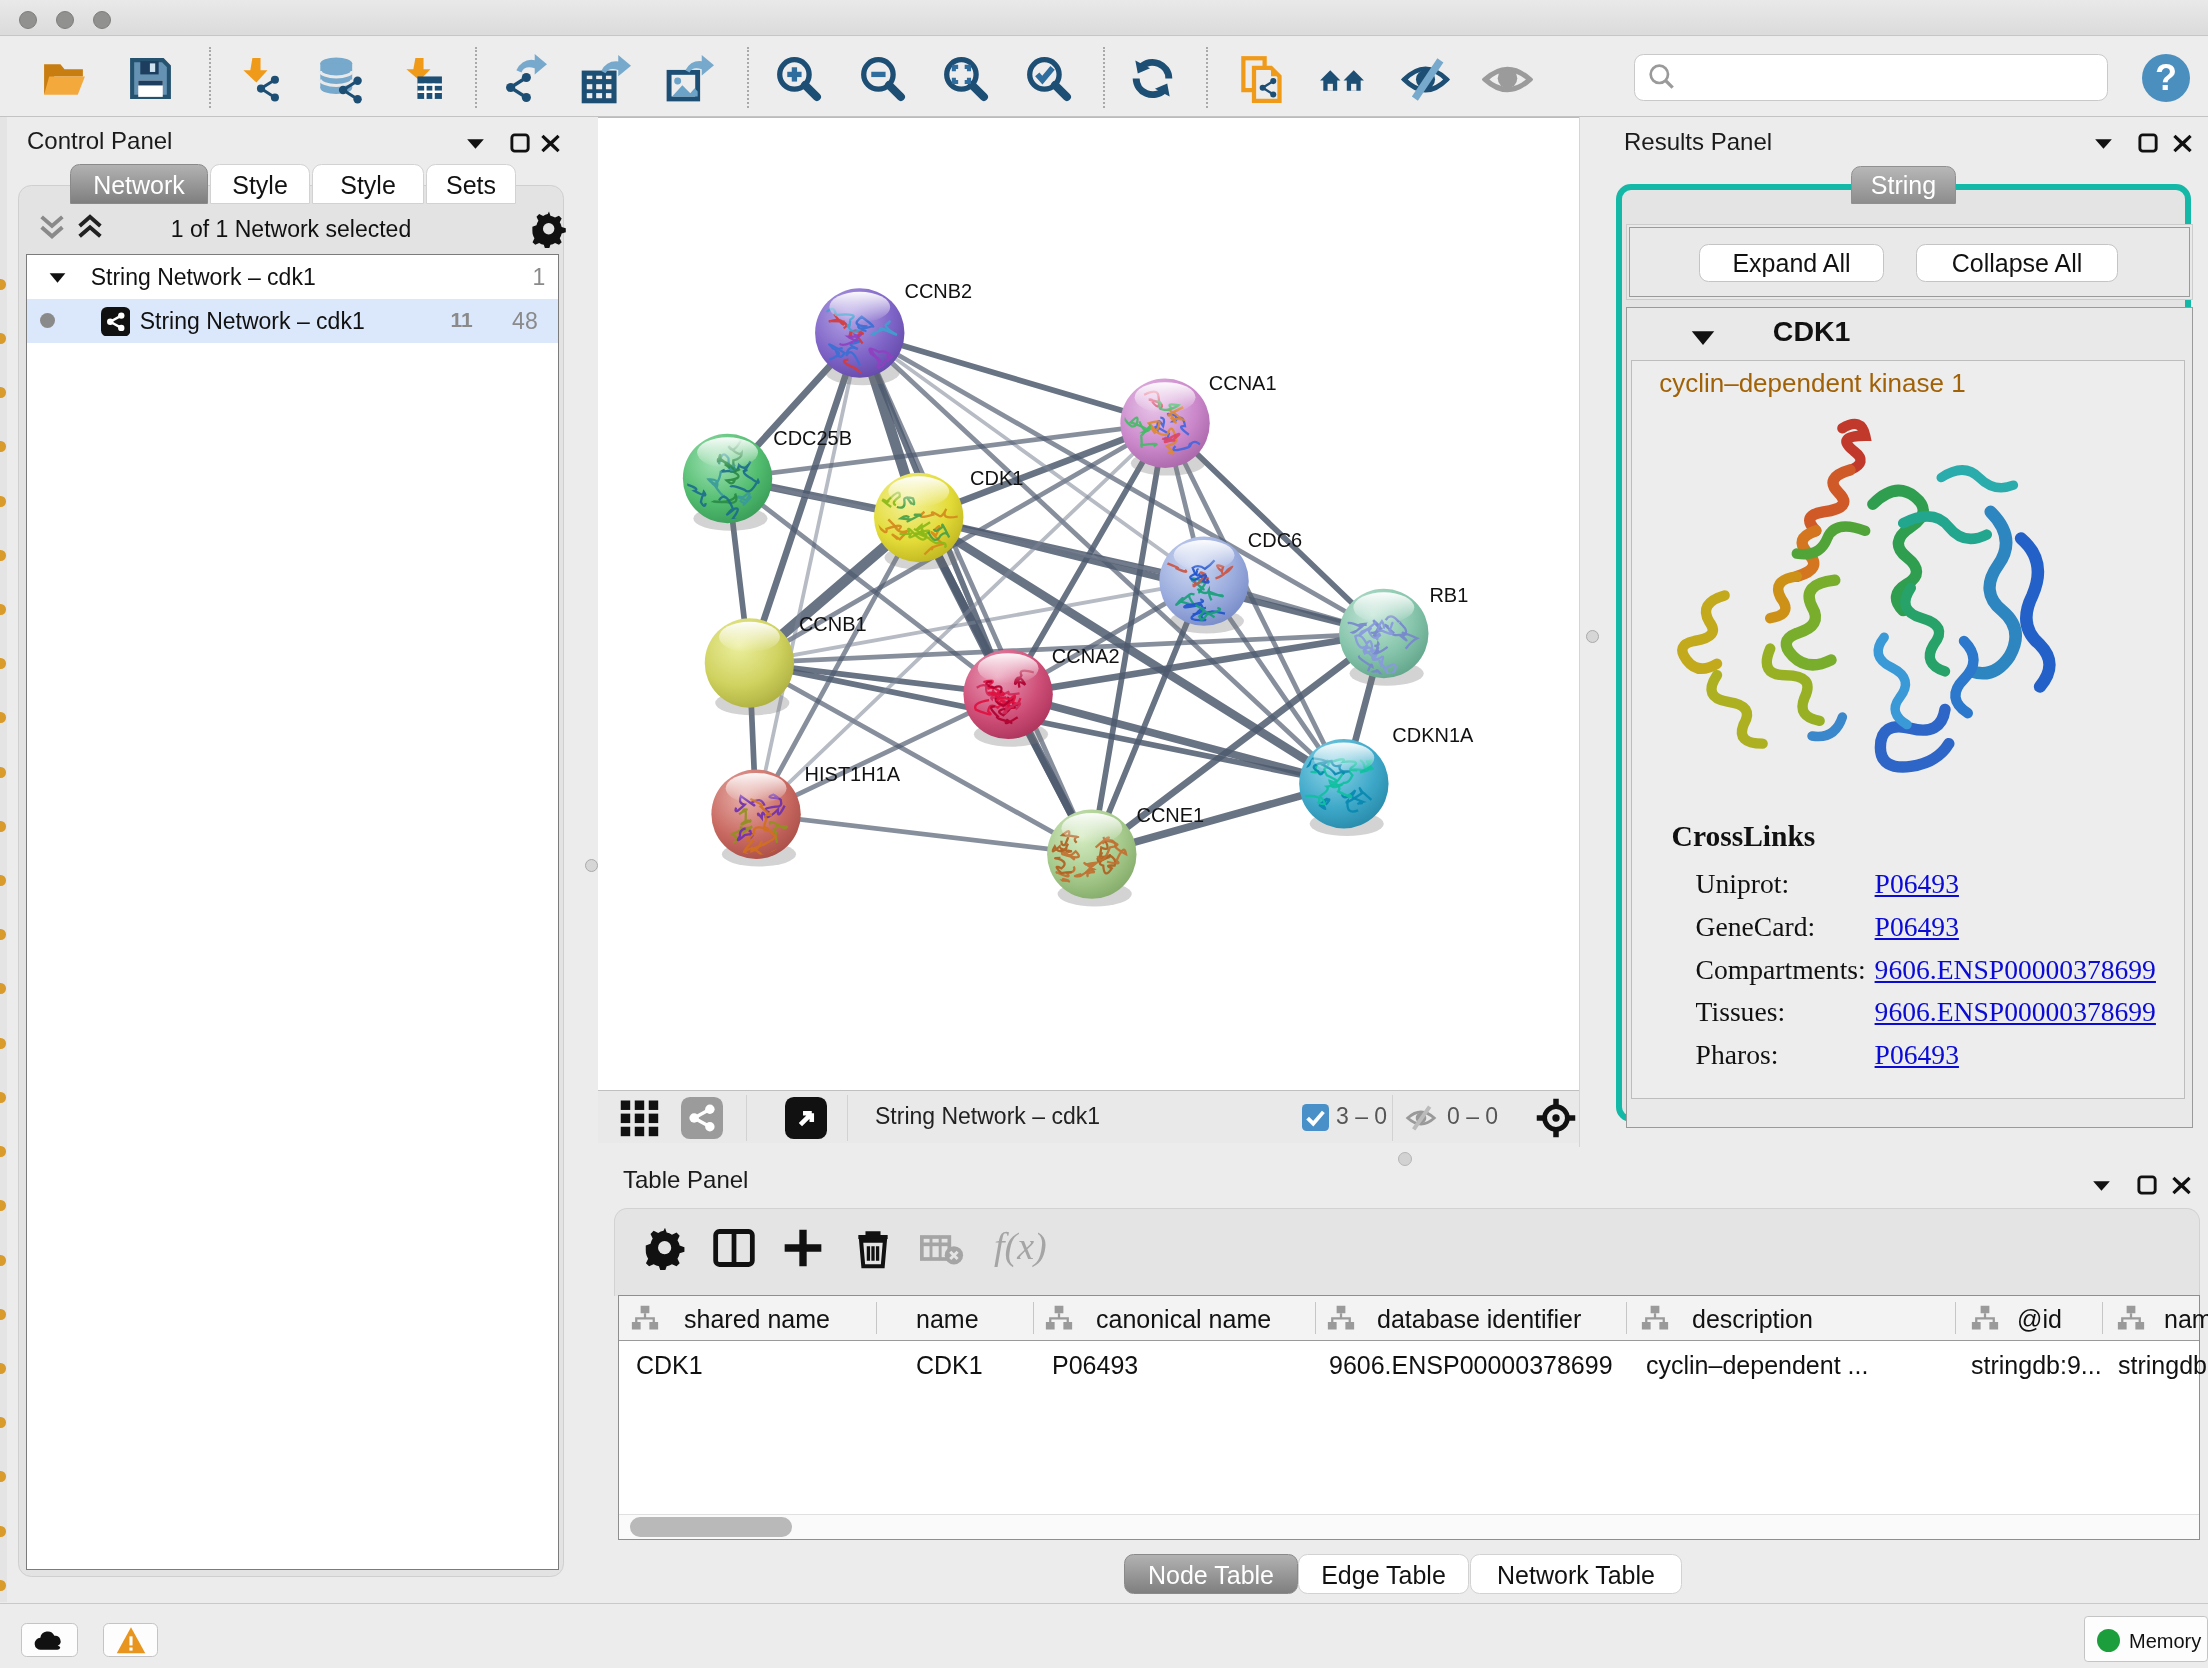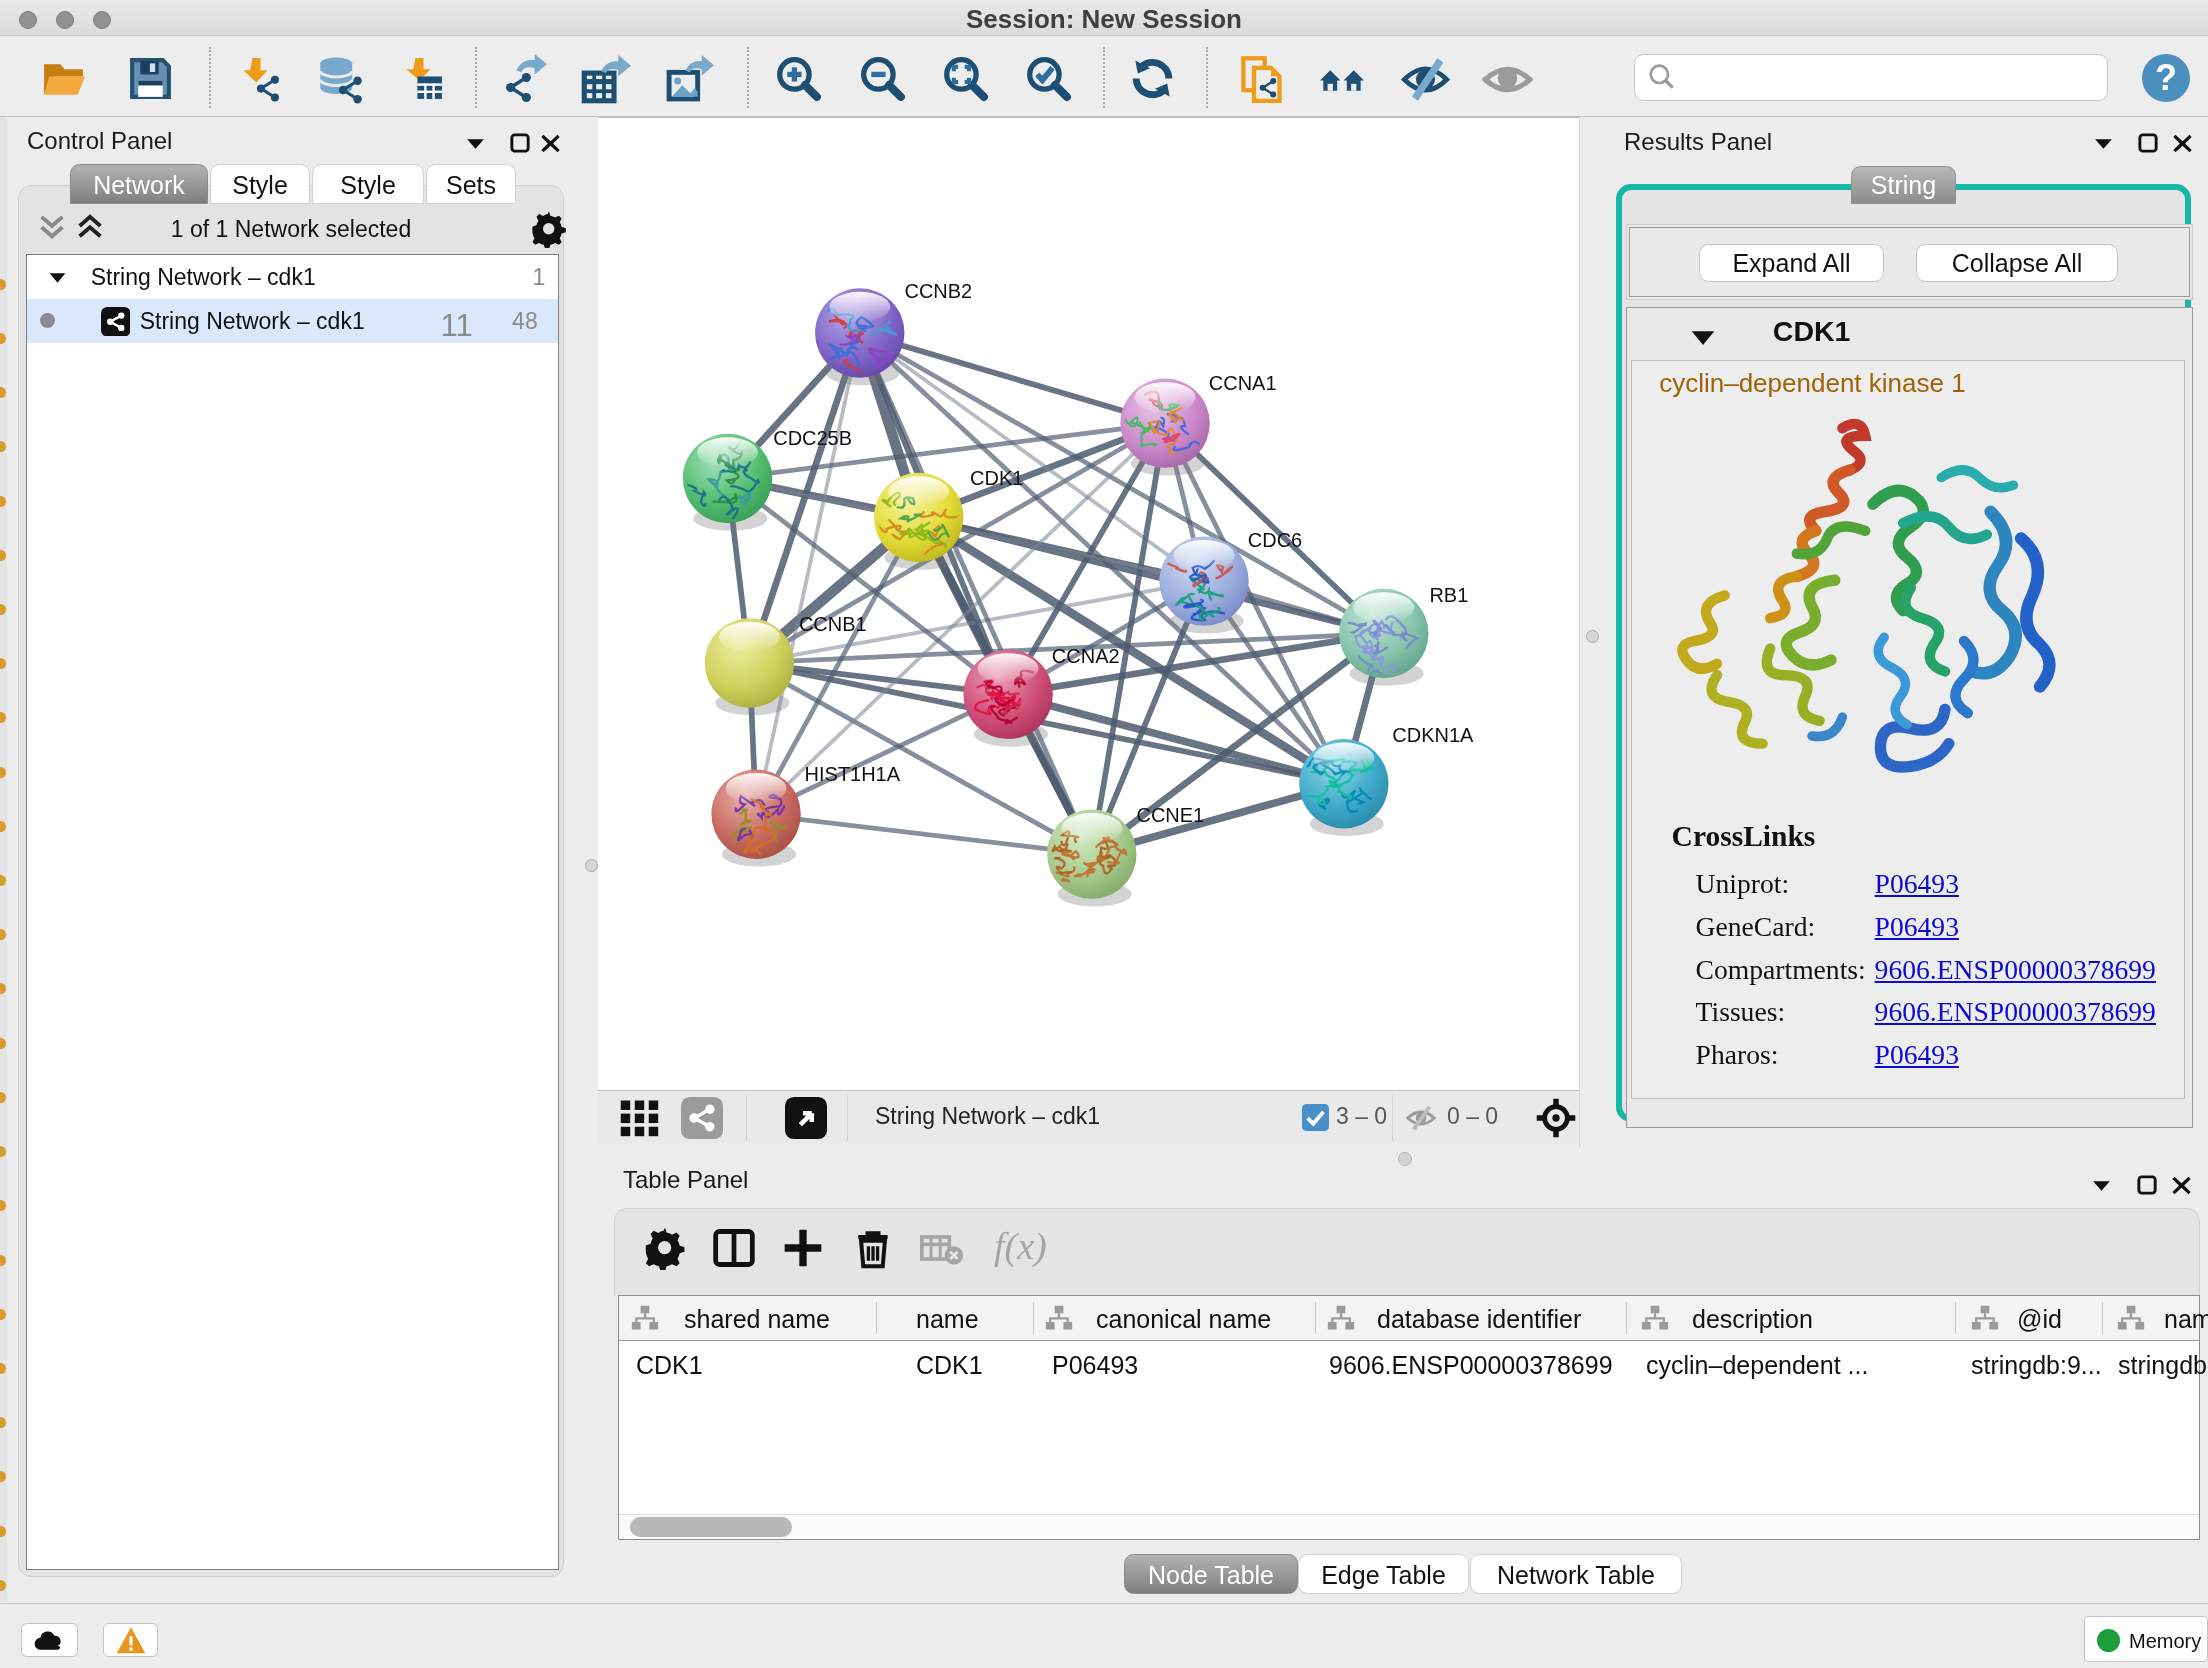--- a/index.html
+++ b/index.html
@@ -46,21 +46,20 @@
 #tp-table { position:absolute; left:31px; top:148px; width:1582px; height:245px;
   background:#fff; border:1.9px solid #8e8e8e; }
 </style>
 </head>
 <body>
 <div id="win">
   <div id="titlebar">
     <div class="tl" style="left:19px;"></div>
     <div class="tl" style="left:56px;"></div>
     <div class="tl" style="left:93px;"></div>
-    <div id="title">Session: New Session</div>
   </div>
   <div id="toolbar">
       <svg class="tbi" style="left:40px; top:17px;" width="49" height="49" viewBox="0 0 24 24">
         <path d="M2 20 L2 5 h8 l2 2.5 h9 l0 3.5 h-14 z" fill="#c87d10"></path>
         <path d="M4.5 11 h17.5 l-3.5 9 H2 z" fill="#f3a93c"></path>
       </svg>
       <svg class="tbi" style="left:126px; top:17px;" width="49" height="49" viewBox="0 0 24 24">
         <path d="M3 3 h15 l3 3 v15 H3 z" fill="#6592b2" stroke="#24526f" stroke-width="2"></path>
         <rect x="7" y="3.5" width="9" height="6.5" fill="#1d3e5e"></rect>
         <rect x="11.7" y="4.6" width="2.6" height="4.2" fill="#cfe2ef"></rect>
@@ -274,21 +273,21 @@
                 <circle cx="16.5" cy="7" r="2.6"></circle>
                 <circle cx="7.5" cy="12" r="2.6"></circle>
                 <circle cx="16.5" cy="17" r="2.6"></circle>
               </g>
               <g stroke="#fff" stroke-width="2">
                 <line x1="7.5" y1="12" x2="16.5" y2="7"></line>
                 <line x1="7.5" y1="12" x2="16.5" y2="17"></line>
               </g>
             </svg>
         <div style="position:absolute;left:113px;top:8.6px;font-size:23px;color:#111;">String Network – cdk1</div>
-        <div style="position:absolute;right:85px;top:8.6px;font-size:31px;color:#8a8a8a;">11</div>
+        <div style="position:absolute;right:85px;top:8.6px;font-size:21px;color:#8a8a8a;font-weight:bold;">11</div>
         <div style="position:absolute;right:20px;top:8.6px;font-size:23px;color:#8a8a8a;">48</div>
       </div>
     </div>
   </div>
 </div>
   <div id="netcanvas"><svg width="981" height="972" viewBox="629 124 1031 1022">
 <defs>
 <radialGradient id="gCCNB2" cx="0.38" cy="0.30" r="0.85">
             <stop offset="0" stop-color="#b7a7e6"></stop>
             <stop offset="0.55" stop-color="#8066c8"></stop>

